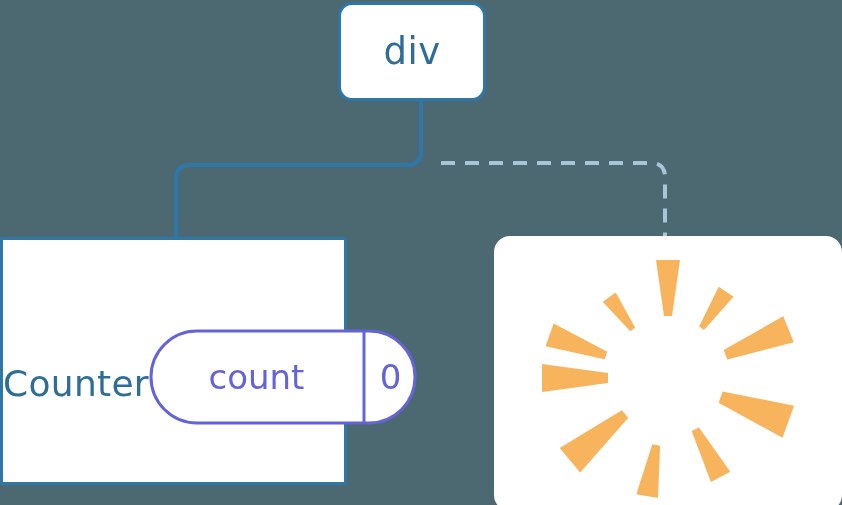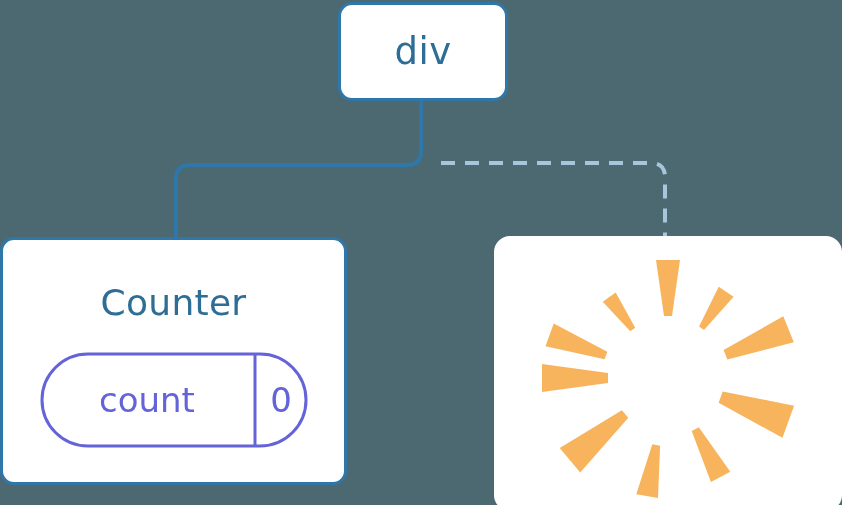--- a/index.html
+++ b/index.html
@@ -30,44 +30,43 @@
 
   
   .node {
     position: absolute;
     background: #FFFFFF;
     box-sizing: border-box;
   }
   .node-root {
     left: 338px;
     top: 2px;
-    width: 170px;
+    width: 148px;
     height: 99px;
     border: 3px solid #2E77A8;
     border-radius: 14px;
     display: flex;
     align-items: center;
     justify-content: center;
   }
   .node-root-label {
     font-size: 37px;
     color: #2E6E96;
     letter-spacing: 0.5px;
     line-height: 1;
   }
 
   .node-counter {
     left: 0px;
     top: 237px;
     width: 347px;
     height: 248px;
     border: 3px solid #2E77A8;
-    border-radius: 14px;
+    border-radius: 2px;
     display: flex;
-    flex-direction: column;
     align-items: center;
   }
   .node-counter-title {
     margin-top: 45px;
     font-size: 36px;
     color: #2E6E96;
     letter-spacing: 0.3px;
     line-height: 1;
   }
 

